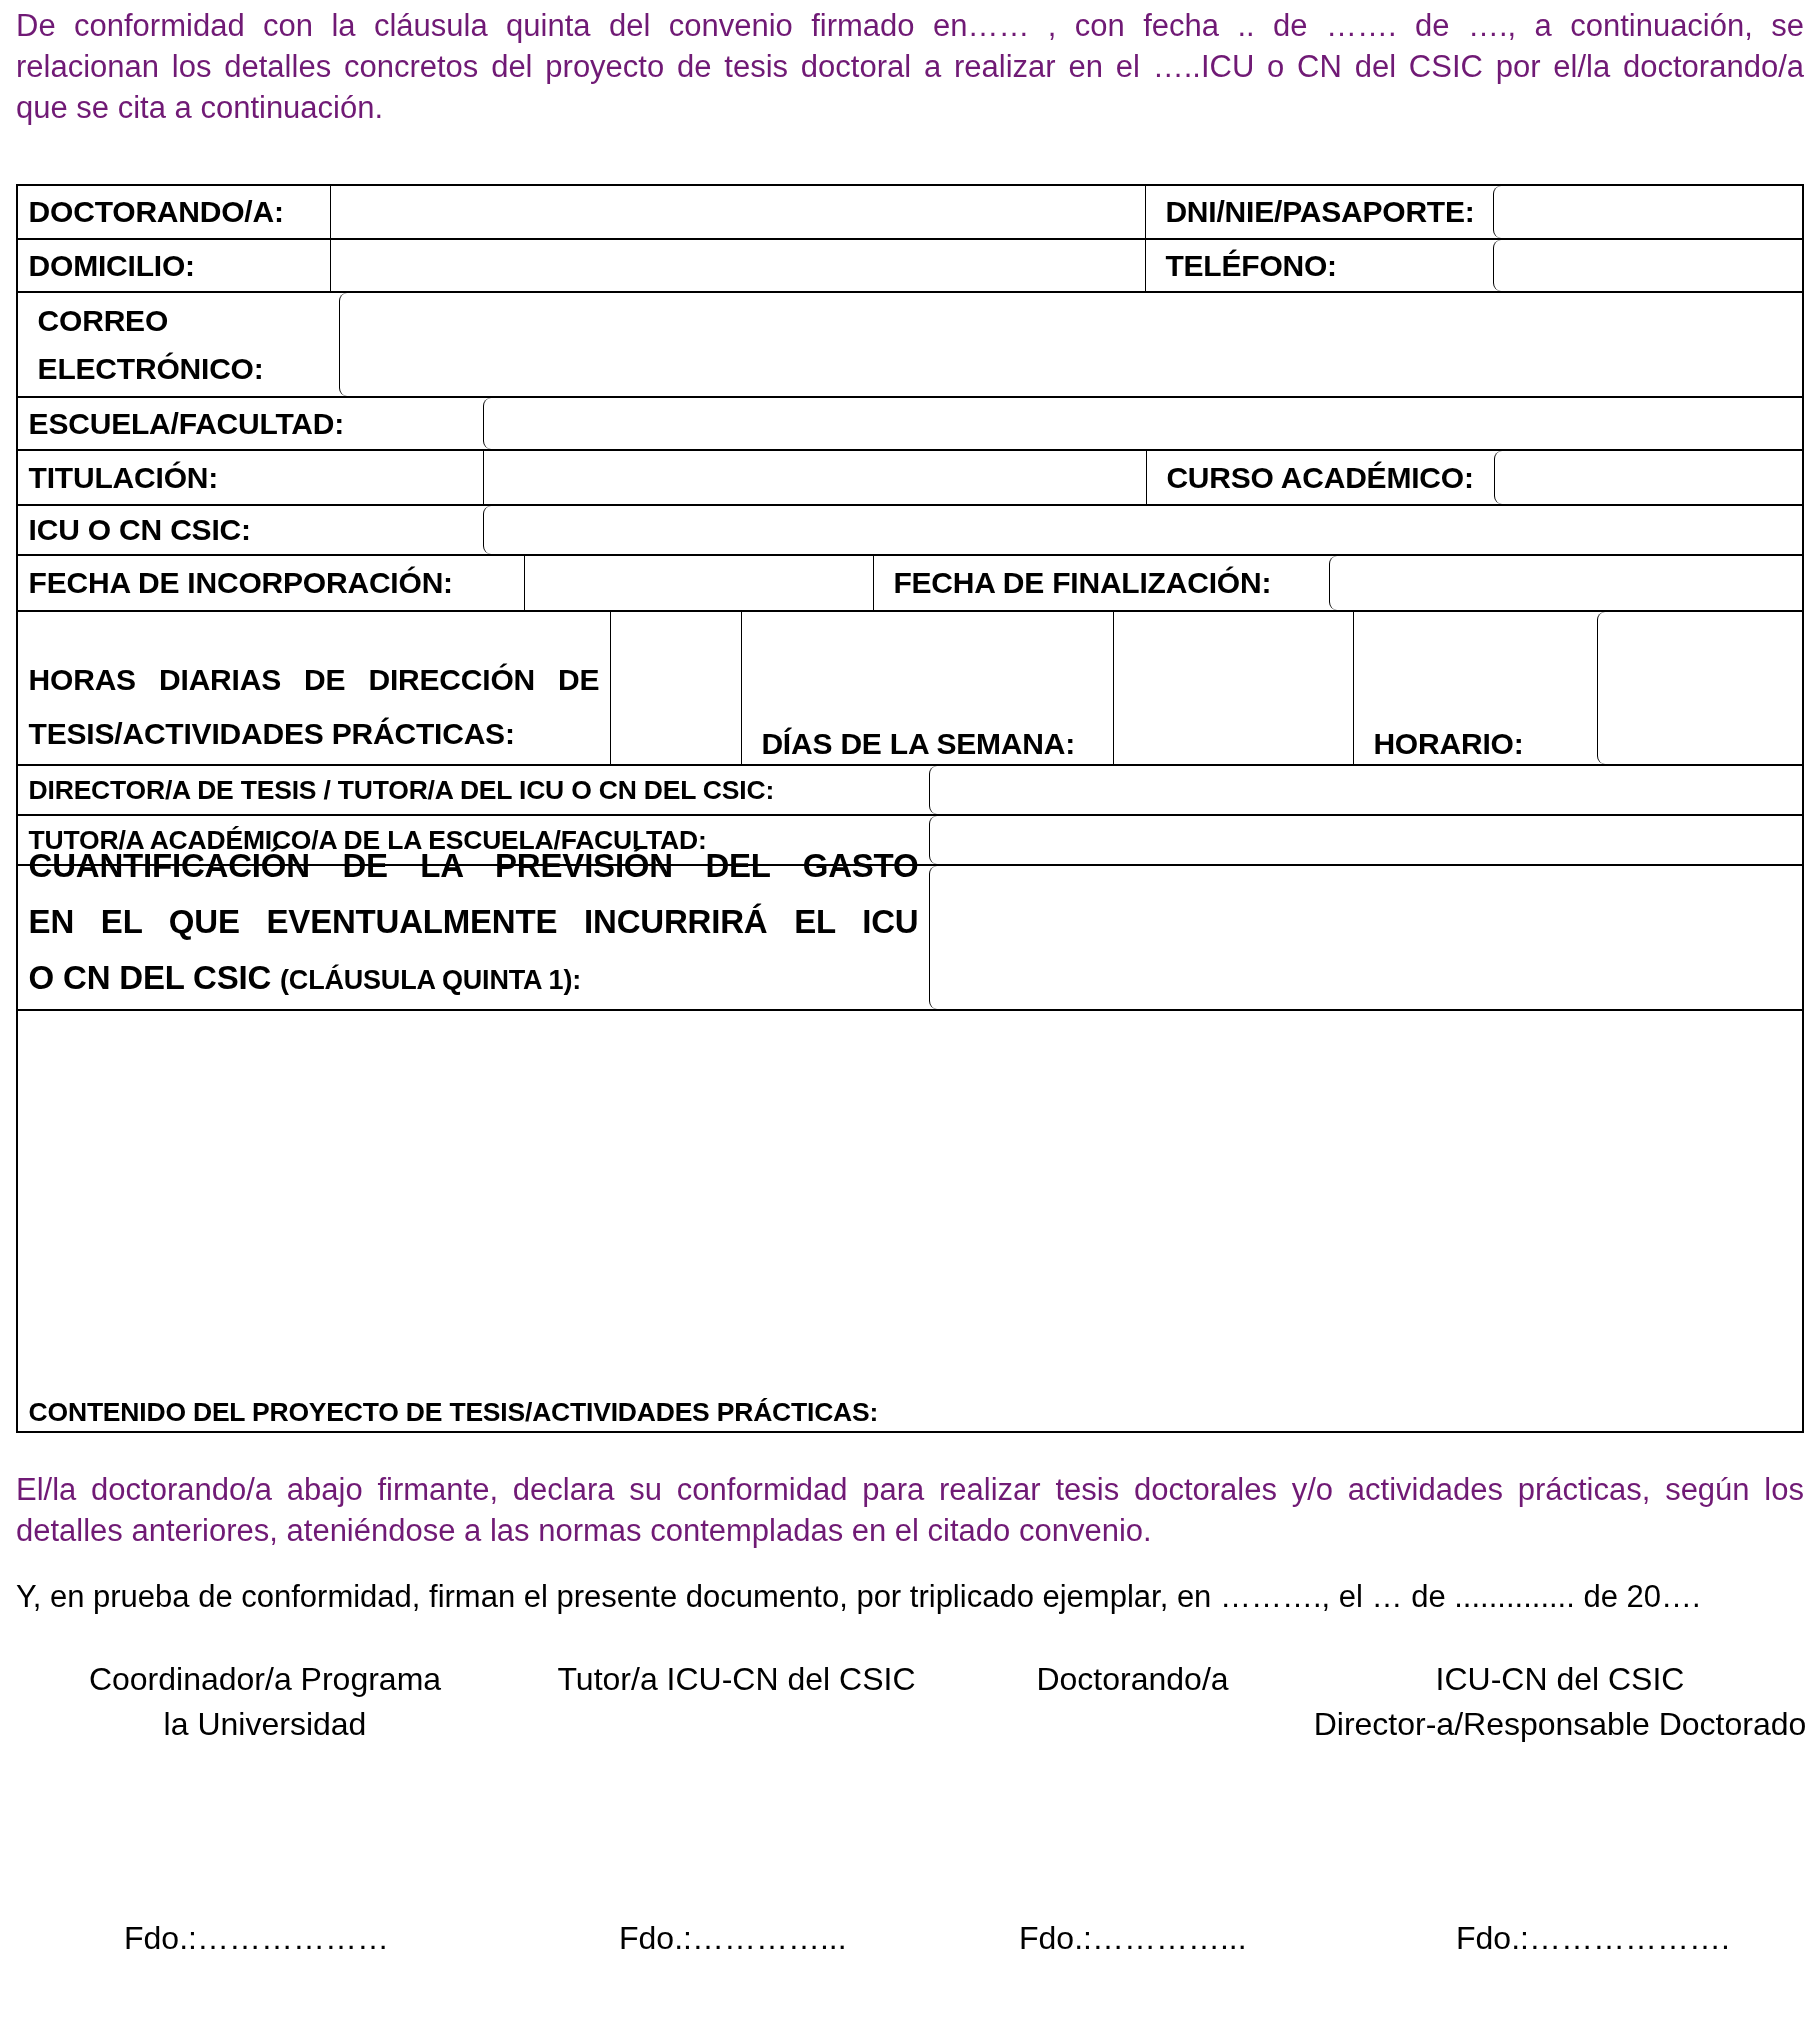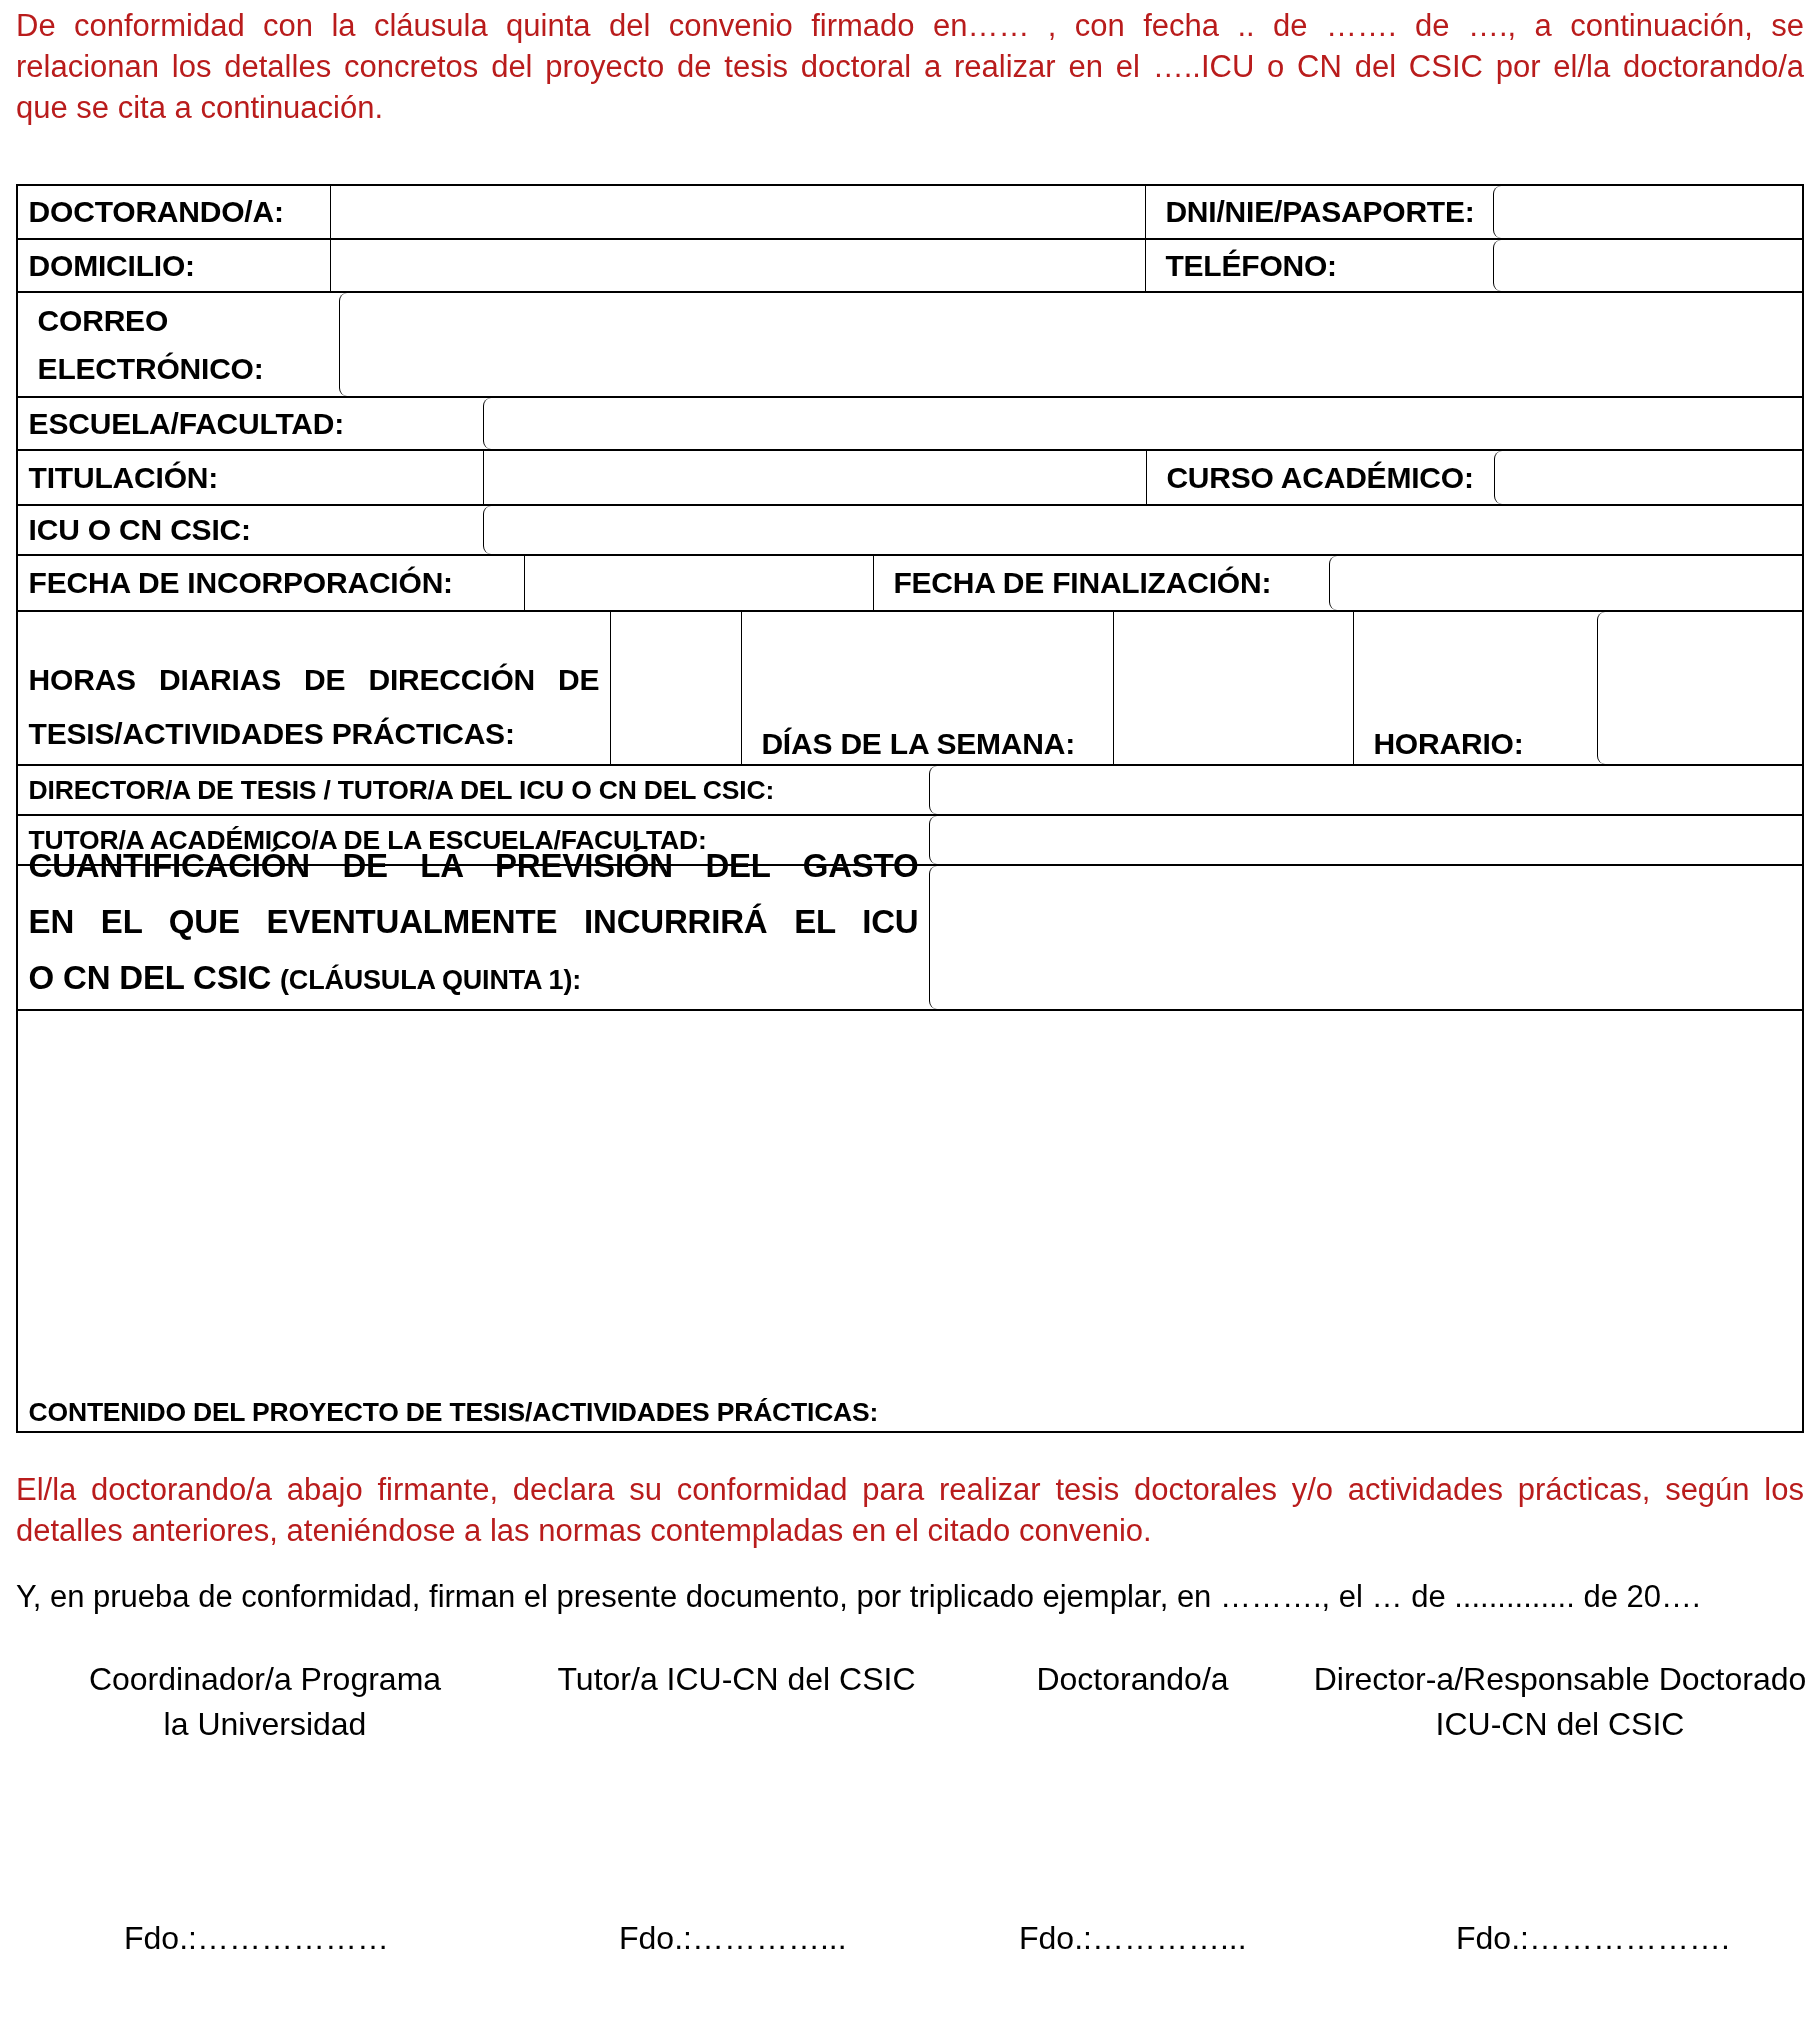--- a/index.html
+++ b/index.html
@@ -3,21 +3,21 @@
 <meta charset="utf-8">
 <style>
   * { margin:0; padding:0; box-sizing:border-box; }
   html,body { background:#888; }
   .page {
     width:1819px; height:2038px; background:#ffffff; color:#000;
     font-family:"Liberation Sans", sans-serif;
     position:relative; padding:5.3px 15px 0 16px; overflow:hidden;
   }
   
-  .para { font-size:31px; line-height:41px; color:#b91c1c; }
+  .para { font-size:31px; line-height:41px; color:#701a75; }
   .jline { text-align:justify; text-align-last:justify; }
   .decl { margin-top:36px; line-height:41px; }
   .closing { margin-top:25px; font-size:31px; line-height:41px; white-space:nowrap; }
   
   .ftable { margin-top:56px; border:2.6px solid #000; width:1788px; }
   .tr { display:flex; }
   .tr + .tr { border-top:2.6px solid #000; }
   .td { flex:0 0 auto; display:flex; align-items:center; padding:3.5px 10.6px; min-width:0; }
   .td + .td { border-left:1.8px solid #000; }
   .grow { flex:1 1 auto;border-radius:8px; }
@@ -163,22 +163,22 @@
       <div>Coordinador/a Programa</div>
       <div>la Universidad</div>
     </div>
     <div class="sigcol sig2">
       <div>Tutor/a ICU-CN del CSIC</div>
     </div>
     <div class="sigcol sig3">
       <div>Doctorando/a</div>
     </div>
     <div class="sigcol sig4">
+      <div>ICU-CN del CSIC</div>
       <div>Director-a/Responsable Doctorado</div>
-      <div>ICU-CN del CSIC</div>
     </div>
   </div>
 
   <div class="fdorow">
     <span class="fdo fdo1">Fdo.:………………</span>
     <span class="fdo fdo2">Fdo.:…………...</span>
     <span class="fdo fdo3">Fdo.:…………...</span>
     <span class="fdo fdo4">Fdo.:……………….</span>
   </div>
 

